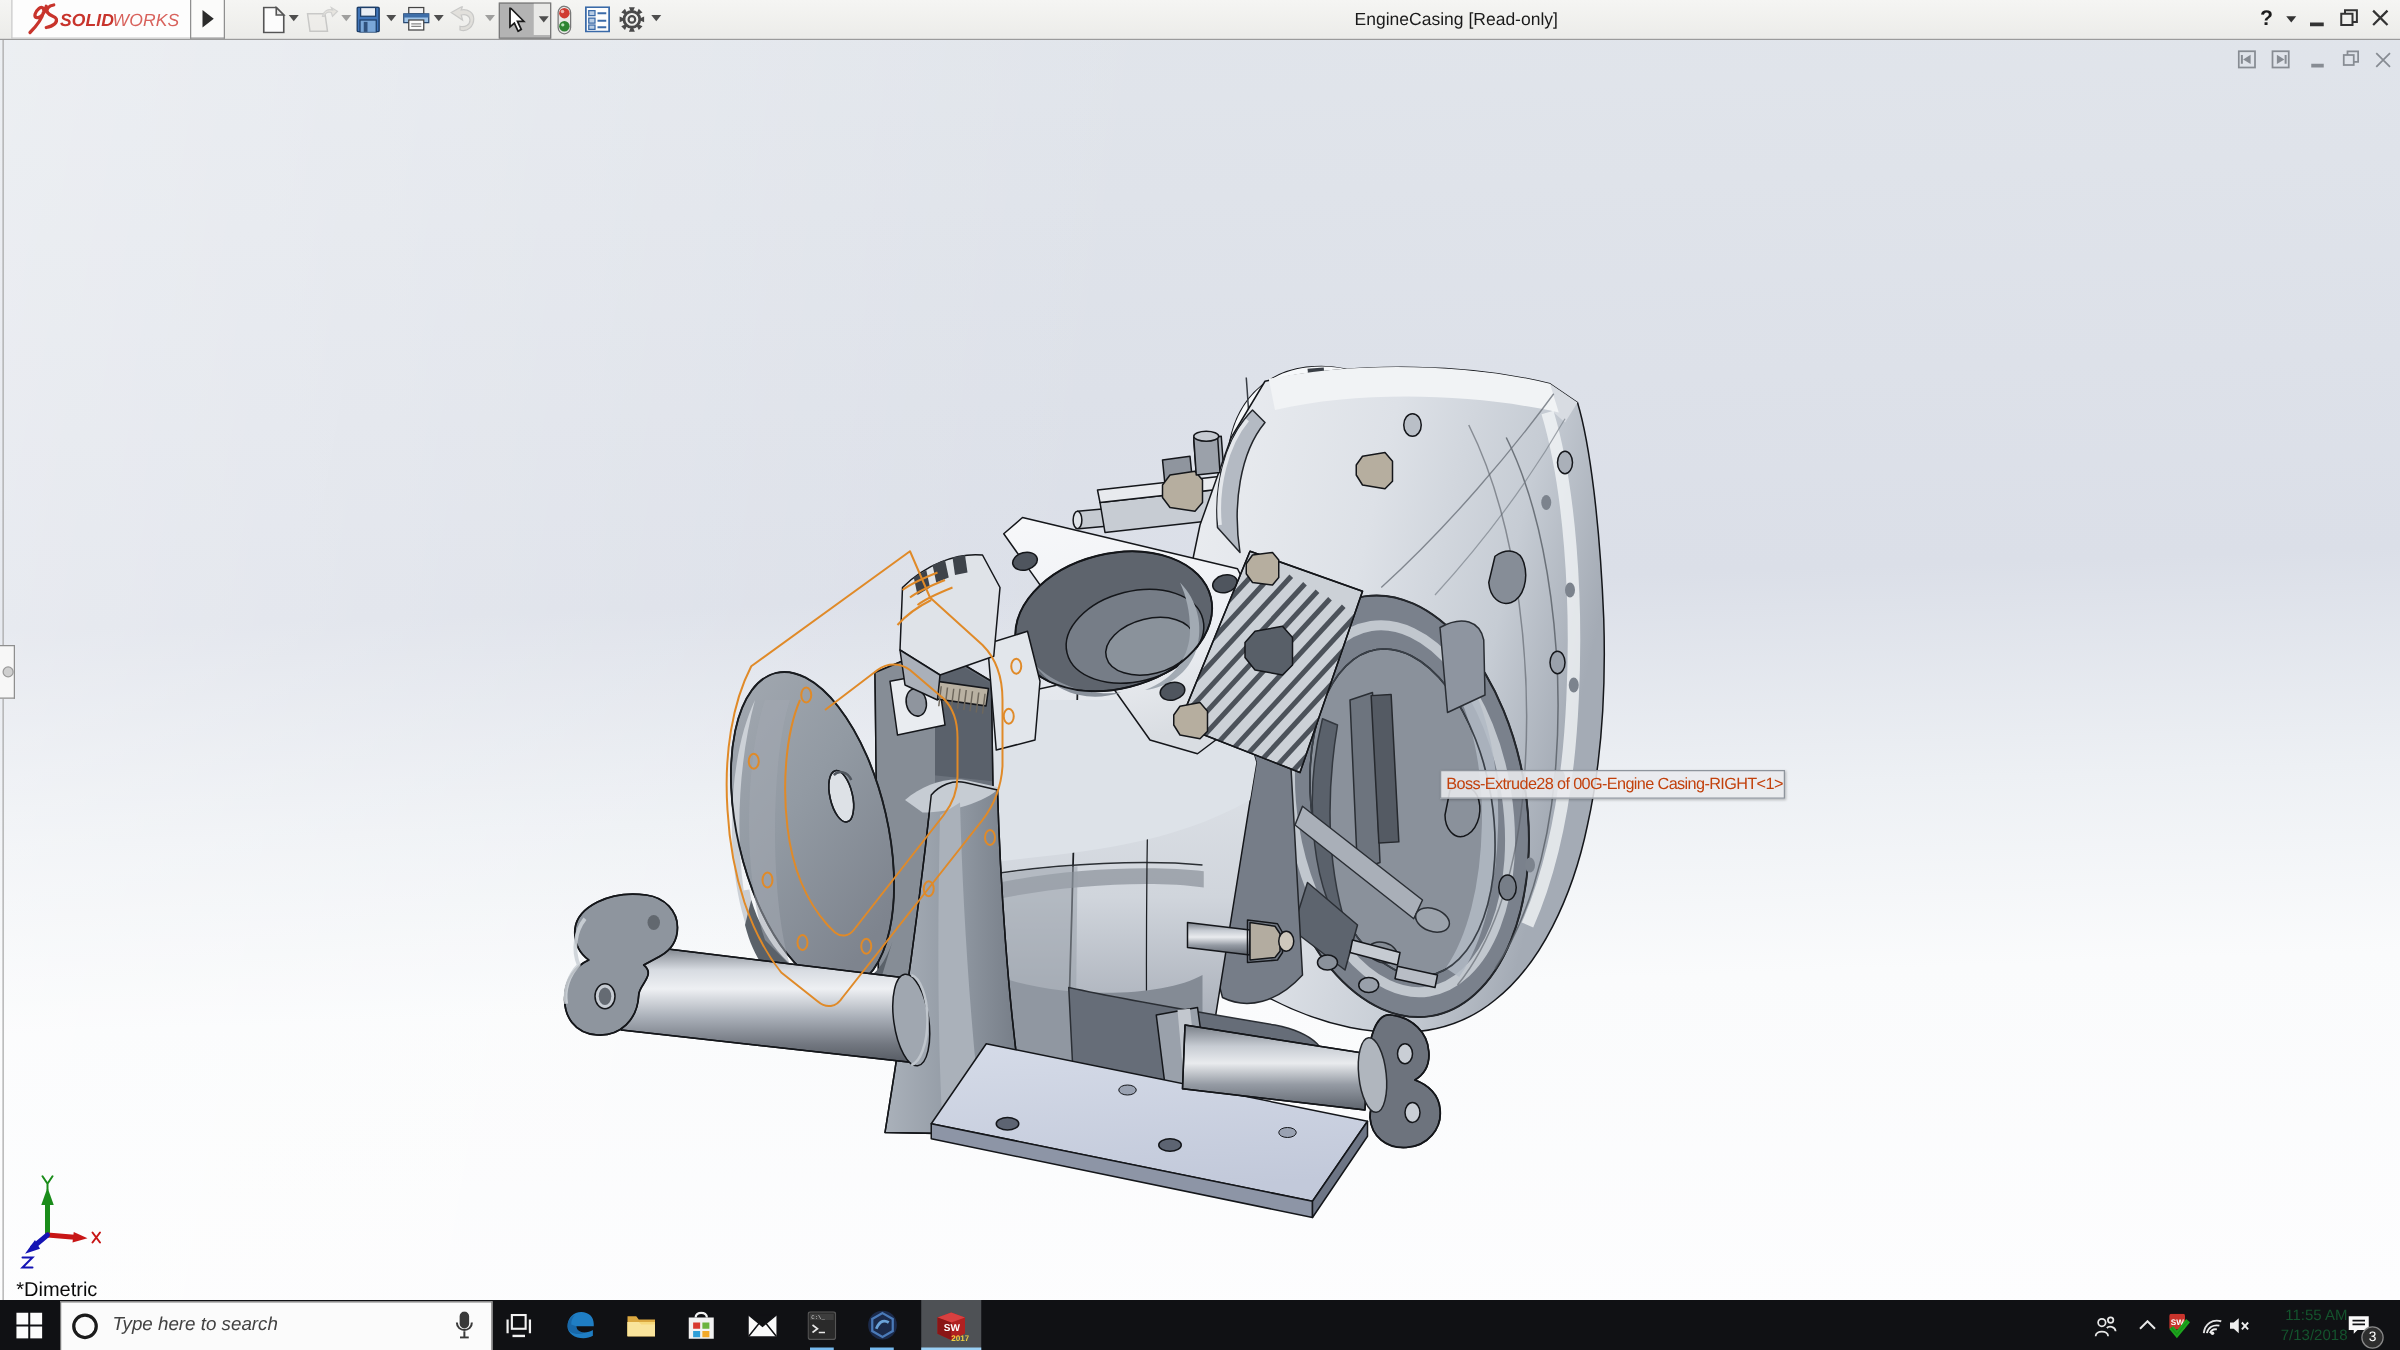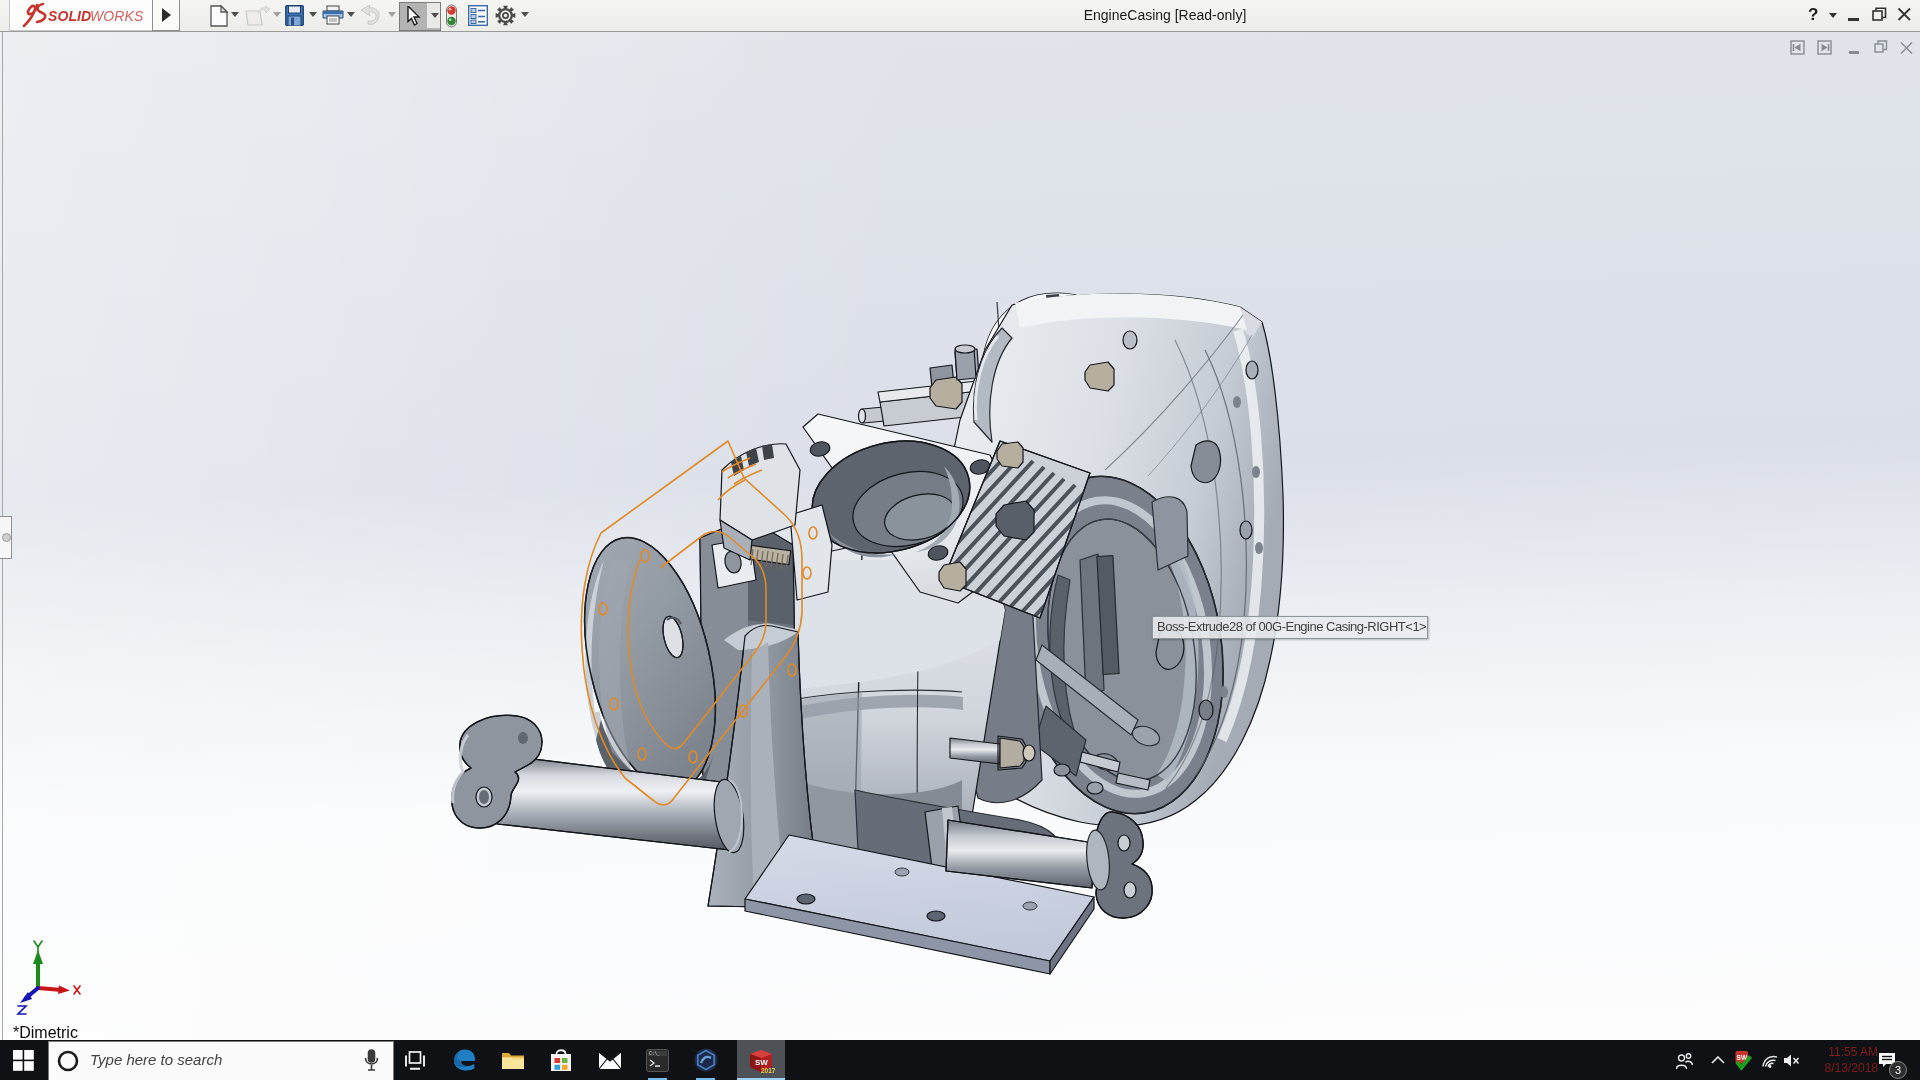--- a/index.html
+++ b/index.html
@@ -26,26 +26,26 @@
       linear-gradient(100deg, rgba(255,255,255,0.38) 0%, rgba(255,255,255,0.0) 45%),
       linear-gradient(178deg,#e1e5eb 0%, #dbdfe8 44%, #edf0f4 60%, #fafbfc 74%, #fdfdfe 100%);}
   #vleftline{position:absolute;left:2px;top:32px;width:1px;height:1008px;background:#a8a8a8;}
   #sidetab{position:absolute;left:0px;top:516px;width:11px;height:41px;background:#f7f7f7;
     border:1px solid #8f8f8f;border-left:none;}
   #sidetab div{position:absolute;left:2px;top:16px;width:7px;height:7px;border-radius:50%;
     background:#cfcfcf;border:1px solid #9a9a9a;}
   #dimetric{position:absolute;left:13px;top:1024px;font-size:16px;color:#0a0a0a;}
   #tooltip{position:absolute;left:1152px;top:616px;width:270px;height:21px;
     background:rgba(233,235,238,0.88);border:1px solid #8e949c;box-shadow:1px 1px 2px rgba(0,0,0,0.25);
-    font-size:13px;letter-spacing:-0.5px;color:#404040;line-height:20px;padding-left:4px;white-space:nowrap;overflow:hidden;}
+    font-size:13px;letter-spacing:-0.5px;color:#c2410c;line-height:20px;padding-left:4px;white-space:nowrap;overflow:hidden;}
   #taskbar{position:absolute;left:0;top:1040px;width:1920px;height:40px;background:#101114;}
   #searchbox{position:absolute;left:48px;top:1041px;width:344px;height:38px;background:#fbfbfb;
     border:1px solid #7a7a7a;}
   #searchtext{position:absolute;left:90px;top:1051px;font-size:15px;color:#424242;font-style:italic;}
-  .clock{position:absolute;right:42px;color:#7f1d1d;font-size:12px;text-align:right;}
+  .clock{position:absolute;right:42px;color:#14532d;font-size:12px;text-align:right;}
   #swslot{position:absolute;left:737px;top:1040px;width:48px;height:40px;background:#4e5155;}
   .underline{position:absolute;top:1078px;height:2px;background:#76b9ed;}
 </style>
 </head>
 <body>
 
 <div id="viewport"></div>
 <div id="vleftline"></div>
 <div id="sidetab">
     <div></div>
@@ -535,21 +535,21 @@
   <path d="M4.5,13.5 C5.5,9 9.5,6.5 14.5,7.5"></path>
   <path d="M7,13.5 C8,11 10,10 12.5,10.5"></path>
   <circle cx="9" cy="13.5" r="1.4" fill="#ededed" stroke="none"></circle>
 </svg>
 <svg style="position:absolute;left:1783px;top:1053px" width="18" height="15" viewBox="0 0 18 15">
   <path d="M1,5 L4,5 L8,1.5 L8,13.5 L4,10 L1,10 Z" fill="#ededed"></path>
   <path d="M10.5,5 L15.5,10.5 M15.5,5 L10.5,10.5" stroke="#ededed" stroke-width="1.5"></path>
 </svg>
 <div class="clock" style="top:1045px">
     <div>11:55 AM</div>
-    <div style="margin-top:2px">8/13/2018</div>
+    <div style="margin-top:2px">7/13/2018</div>
   </div>
 <svg style="position:absolute;left:1878px;top:1052px" width="20" height="20" viewBox="0 0 20 20">
   <path d="M1,1 L17,1 L17,12 L8,12 L5,15 L5,12 L1,12 Z" fill="#fafafa"></path>
   <line x1="4" y1="4.5" x2="14" y2="4.5" stroke="#101114" stroke-width="1.4"></line>
   <line x1="4" y1="7.5" x2="14" y2="7.5" stroke="#101114" stroke-width="1.4"></line>
 </svg>
 <div style="position:absolute;left:1889px;top:1061px;width:16px;height:16px;border-radius:50%;background:#2e2e2e;border:1px solid #888;color:#fff;font-size:11px;text-align:center;line-height:16px">3</div>
 
 <svg style="position:absolute;left:10px;top:940px" width="80" height="80" viewBox="0 0 80 80">
   <g stroke-linecap="round">

